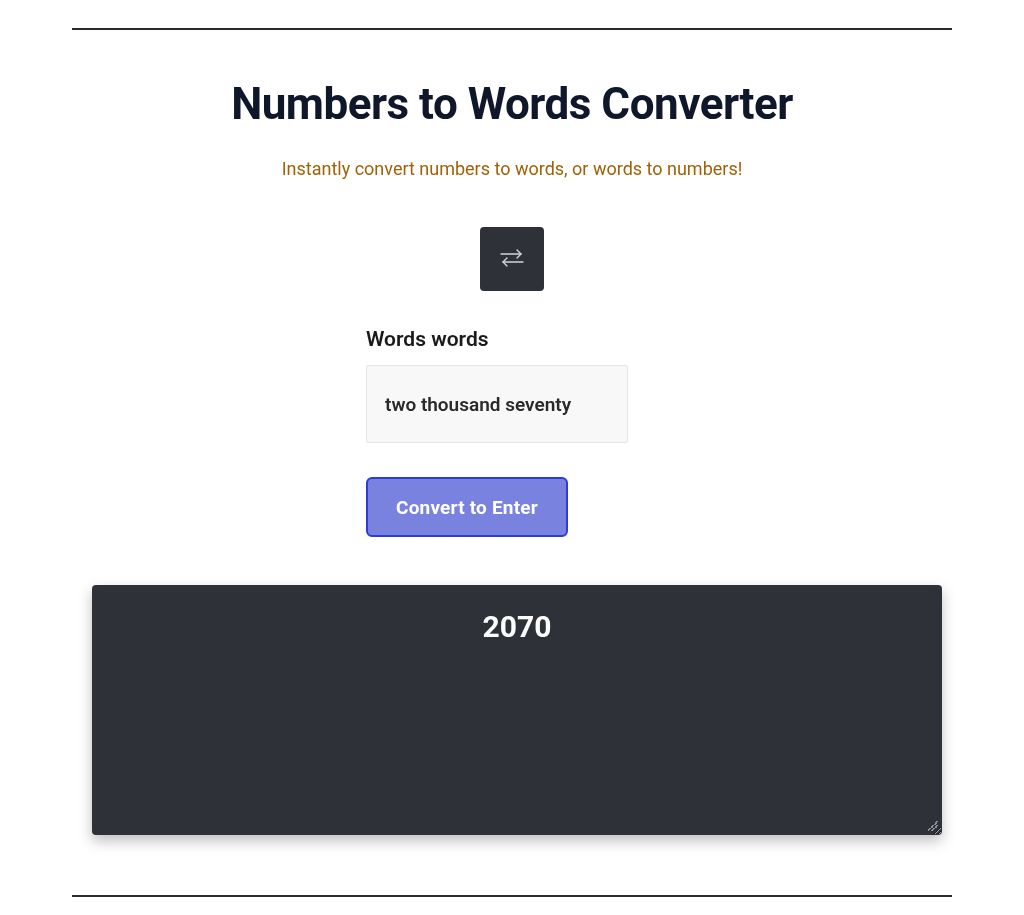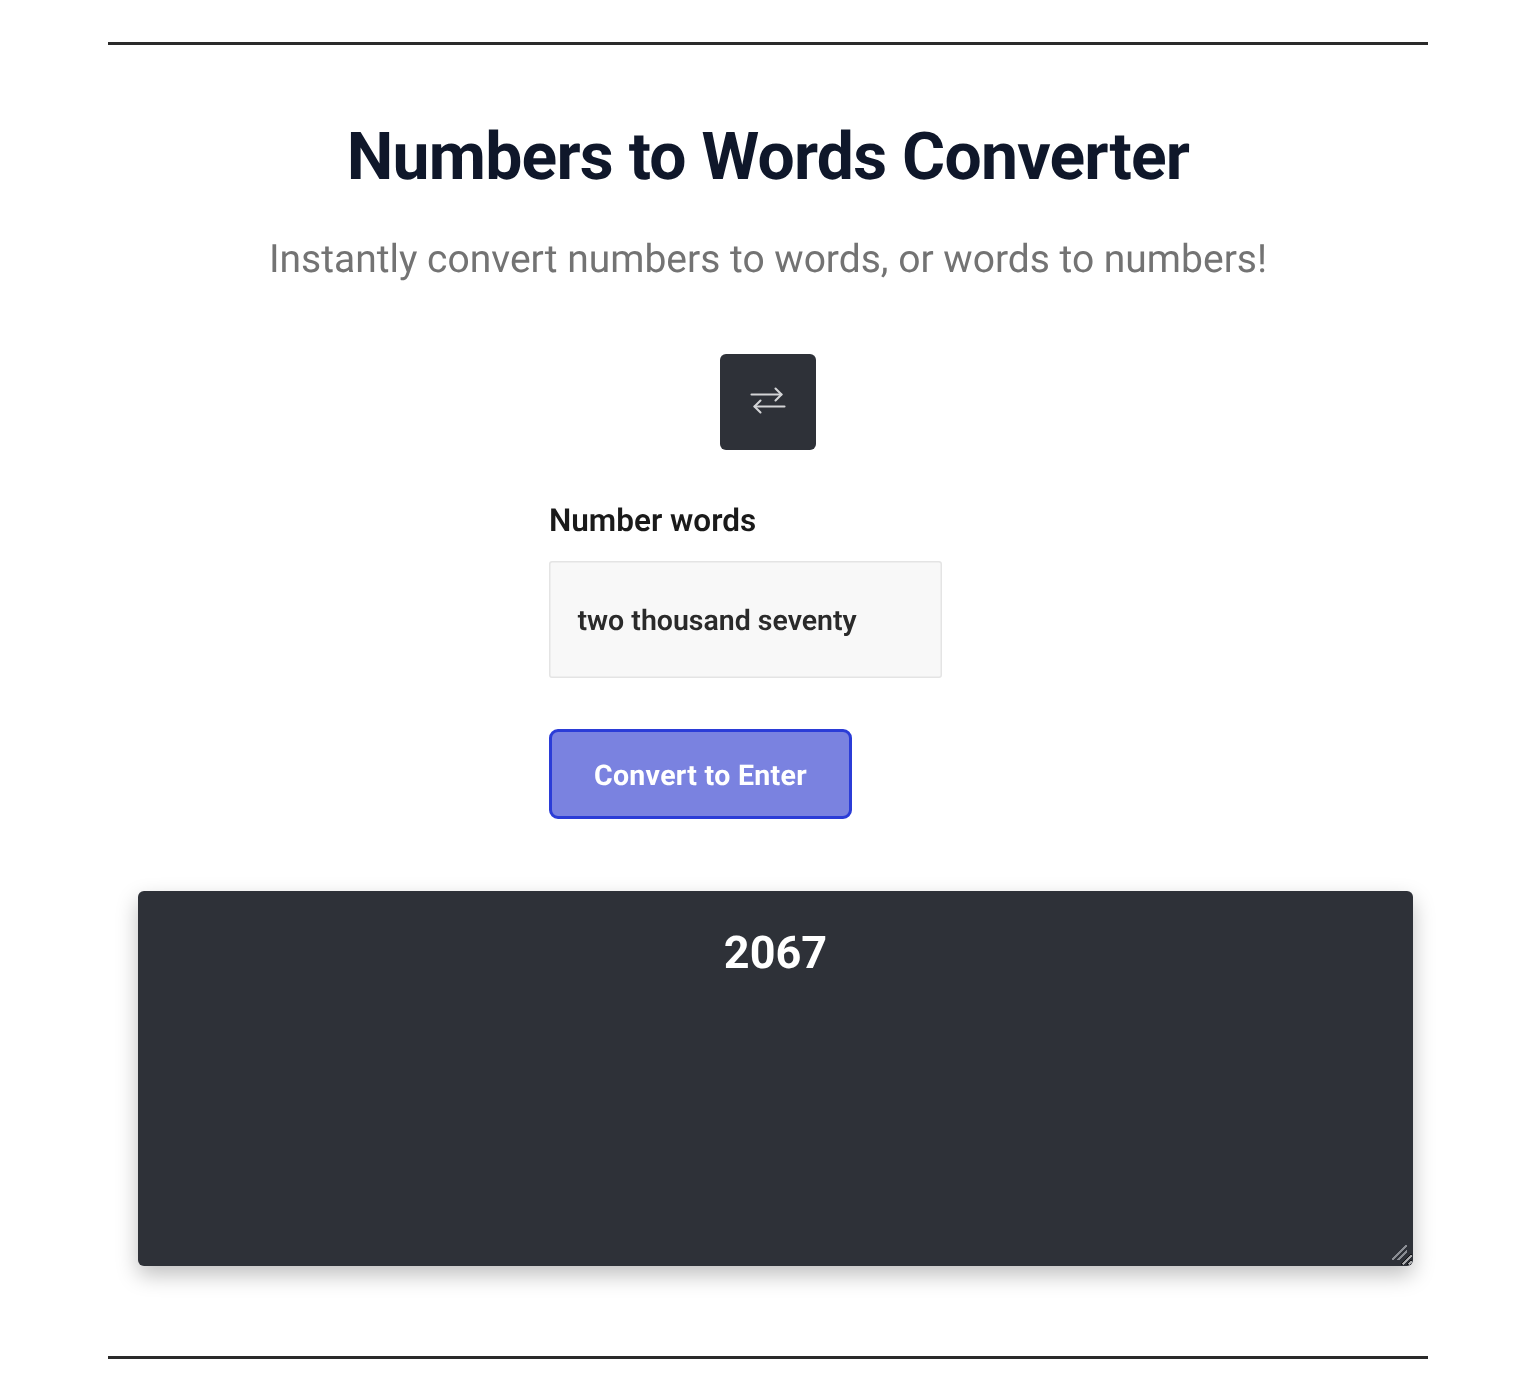--- a/index.html
+++ b/index.html
@@ -31,23 +31,23 @@
     }
     .title {
       font-size: 44px;
       font-weight: 700;
       color: #0f172a;
       text-align: center;
       letter-spacing: -0.5px;
       margin-bottom: 28px;
     }
     .subtitle {
-      font-size: 26px;
+      font-size: 18px;
       font-weight: 400;
-      color: #737373;
+      color: #a16207;
       text-align: center;
       margin-bottom: 48px;
     }
     .swap-row {
       display: flex;
       justify-content: center;
       margin-bottom: 36px;
     }
     .swap-button {
       width: 64px;
@@ -148,24 +148,24 @@
           <line x1="2" y1="6" x2="22" y2="6"></line>
           <polyline points="18 2 22 6 18 10"></polyline>
           <line x1="24" y1="14" x2="4" y2="14"></line>
           <polyline points="8 10 4 14 8 18"></polyline>
         </svg>
       </span>
     </button>
   </div>
 
   <div class="form-area">
-    <label class="input-label">Number words</label>
+    <label class="input-label">Words words</label>
     <input type="text" class="words-input" value="two thousand seventy" style="">
     <br>
     <button class="convert-button">Convert to Enter</button>
   </div>
 
   <div class="output-area">
-    <div>2067</div>
+    <div>2070</div>
   </div>
 
   <hr class="hr-bottom">
 </div>
 
 </body></html>

